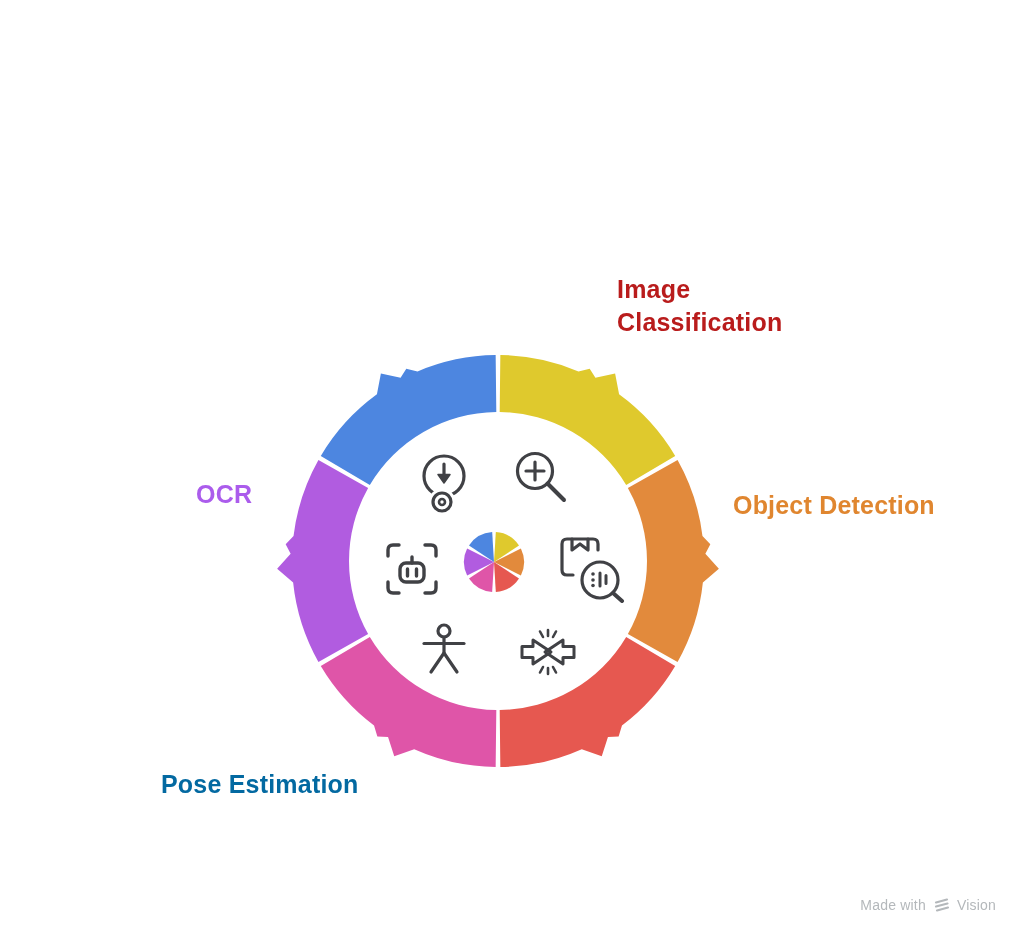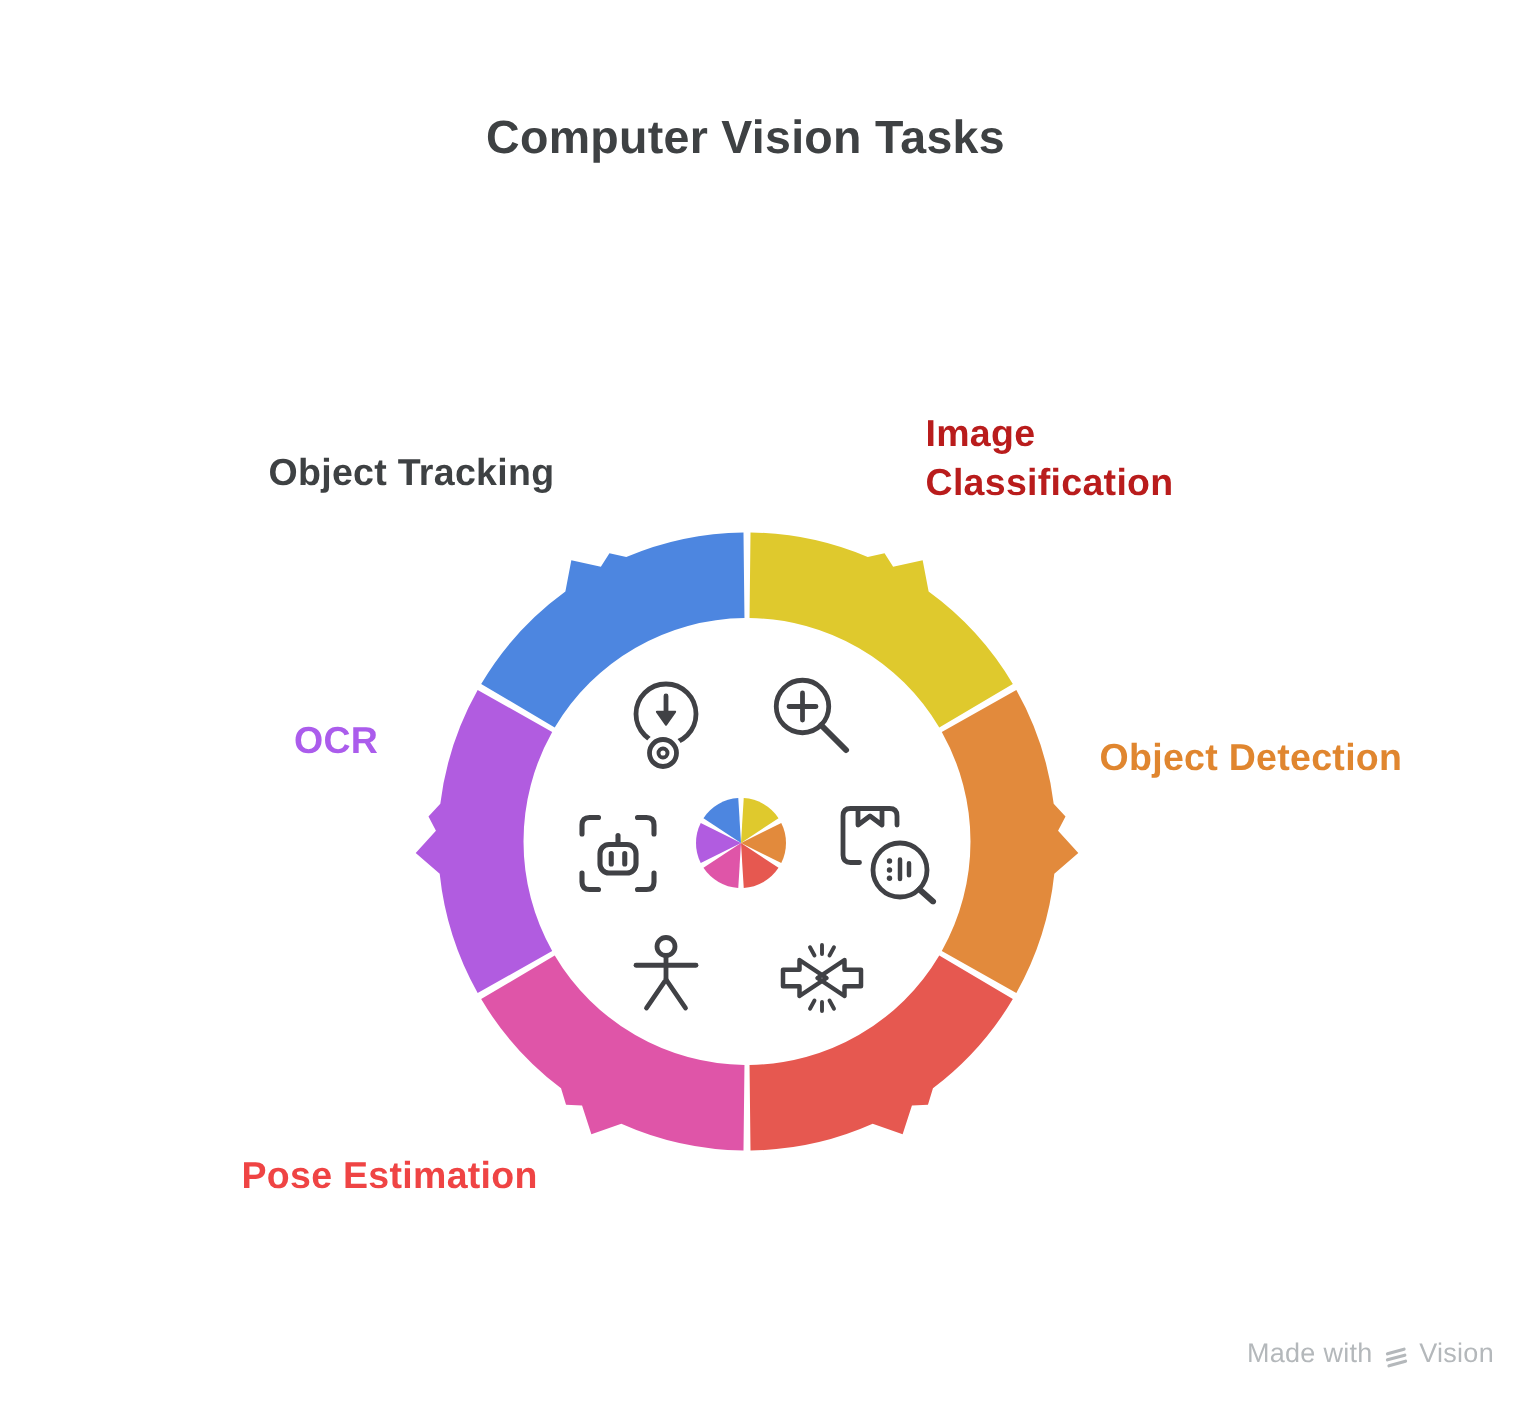--- a/index.html
+++ b/index.html
@@ -23,51 +23,49 @@
   .lbl-pose-estimation{left:161px;top:768px;}
   .lbl-segmentation{left:615px;top:768px;}
   .icon{position:absolute;}
   .ic-tracking{left:411px;top:443px;}
   .ic-zoom{left:509px;top:445px;}
   .ic-robot{left:384px;top:541px;}
   .ic-boxmag{left:560px;top:537px;}
   .ic-pose{left:418px;top:622px;}
   .ic-collide{left:520px;top:626px;}
   .footer{
-    position:absolute;right:28px;bottom:26px;display:flex;align-items:flex-end;gap:7px;
-    font-size:18px;color:#b4b8bb;letter-spacing:.2px;
+    position:absolute;right:28px;bottom:26px;display:flex;align-items:flex-start;gap:7px;
+    font-size:14px;color:#b4b8bb;letter-spacing:.2px;
   }
 </style>
 </head>
 <body>
 
 <div class="canvas">
 
-  <div class="title">Computer Vision Tasks</div>
 
   <svg id="diagram-svg" width="1024" height="939" viewBox="0 0 1024 939">
       <path d="M675.22,455.98 A206 206 0 0 0 619.08,394.34 L619.08,394.34 L615.11,373.58 L595.42,377.79 L589.70,368.75 L578.49,371.38 A206 206 0 0 0 500.34,355.01 L499.69,412.01 A149 149 0 0 1 626.18,485.04 Z" fill="#dfc92d"></path>
       <path d="M677.56,661.97 A206 206 0 0 0 702.87,582.53 L702.87,582.53 L718.87,568.71 L705.37,553.76 L710.34,544.29 L702.46,535.89 A206 206 0 0 0 677.56,460.03 L627.87,487.97 A149 149 0 0 1 627.87,634.03 Z" fill="#e28a3c"></path>
       <path d="M500.34,766.99 A206 206 0 0 0 581.79,749.19 L581.79,749.19 L601.75,756.13 L607.96,736.97 L618.64,736.54 L621.97,725.52 A206 206 0 0 0 675.22,666.02 L626.18,636.96 A149 149 0 0 1 499.69,709.99 Z" fill="#e65850"></path>
       <path d="M320.78,666.02 A206 206 0 0 0 374.03,725.52 L374.03,725.52 L377.36,736.54 L388.04,736.97 L394.25,756.13 L414.21,749.19 A206 206 0 0 0 495.66,766.99 L496.31,709.99 A149 149 0 0 1 369.82,636.96 Z" fill="#df55a8"></path>
       <path d="M318.44,460.03 A206 206 0 0 0 293.54,535.89 L293.54,535.89 L285.66,544.29 L290.63,553.76 L277.13,568.71 L293.13,582.53 A206 206 0 0 0 318.44,661.97 L368.13,634.03 A149 149 0 0 1 368.13,487.97 Z" fill="#b15ce0"></path>
       <path d="M495.66,355.01 A206 206 0 0 0 417.51,371.38 L417.51,371.38 L406.30,368.75 L400.58,377.79 L380.89,373.58 L376.92,394.34 A206 206 0 0 0 320.78,455.98 L369.82,485.04 A149 149 0 0 1 496.31,412.01 Z" fill="#4d86e0"></path>
       <path d="M494,562 L519.02,545.44 A30 30 0 0 0 495.83,532.06 Z" fill="#dfc92d"></path>
       <path d="M494,562 L520.85,575.39 A30 30 0 0 0 520.85,548.61 Z" fill="#e28a3c"></path>
       <path d="M494,562 L495.83,591.94 A30 30 0 0 0 519.02,578.56 Z" fill="#e65850"></path>
       <path d="M494,562 L468.98,578.56 A30 30 0 0 0 492.17,591.94 Z" fill="#df55a8"></path>
       <path d="M494,562 L467.15,548.61 A30 30 0 0 0 467.15,575.39 Z" fill="#b15ce0"></path>
       <path d="M494,562 L492.17,532.06 A30 30 0 0 0 468.98,545.44 Z" fill="#4d86e0"></path>
     </svg>
 
-  <div class="task-label lbl-object-tracking" style="color: rgb(62, 65, 67);">Object Tracking</div>
   <div class="task-label lbl-image-classification" style="color: #b91c1c;">Image Classification</div>
   <div class="task-label lbl-ocr" style="color: rgb(171, 92, 236);">OCR</div>
   <div class="task-label lbl-object-detection" style="color: rgb(224, 134, 47); margin-top: 11px;">Object Detection</div>
-  <div class="task-label lbl-pose-estimation" style="color: #ef4444;">Pose Estimation</div>
+  <div class="task-label lbl-pose-estimation" style="color: #0369a1;">Pose Estimation</div>
 
   <svg class="icon ic-tracking" width="66" height="72" viewBox="0 0 66 72" fill="none" stroke="#404145" stroke-width="3.2" stroke-linecap="round" stroke-linejoin="round">
     <circle cx="33" cy="33" r="20"></circle>
     <path d="M33,21 V33"></path>
     <path d="M27,31.5 L33,40 L39,31.5 Z" fill="#404145" stroke-width="1.5"></path>
     <circle cx="31" cy="59" r="13.5" fill="#ffffff" stroke="none"></circle>
     <circle cx="31" cy="59" r="9"></circle>
     <circle cx="31" cy="59" r="3" stroke-width="2.6"></circle>
   </svg>
 

